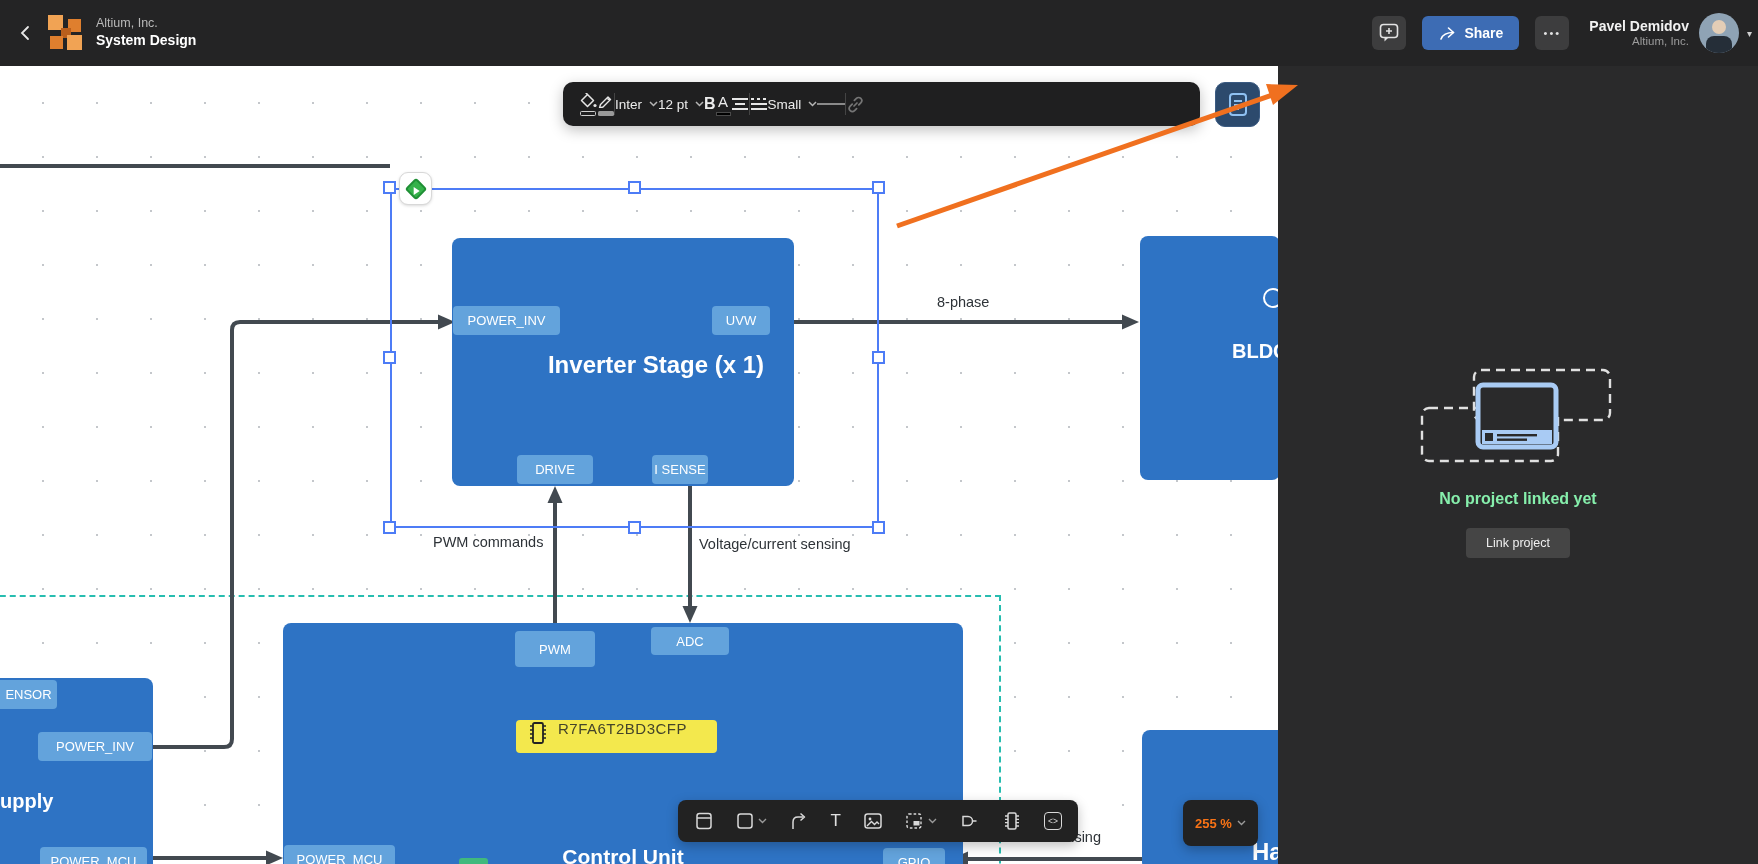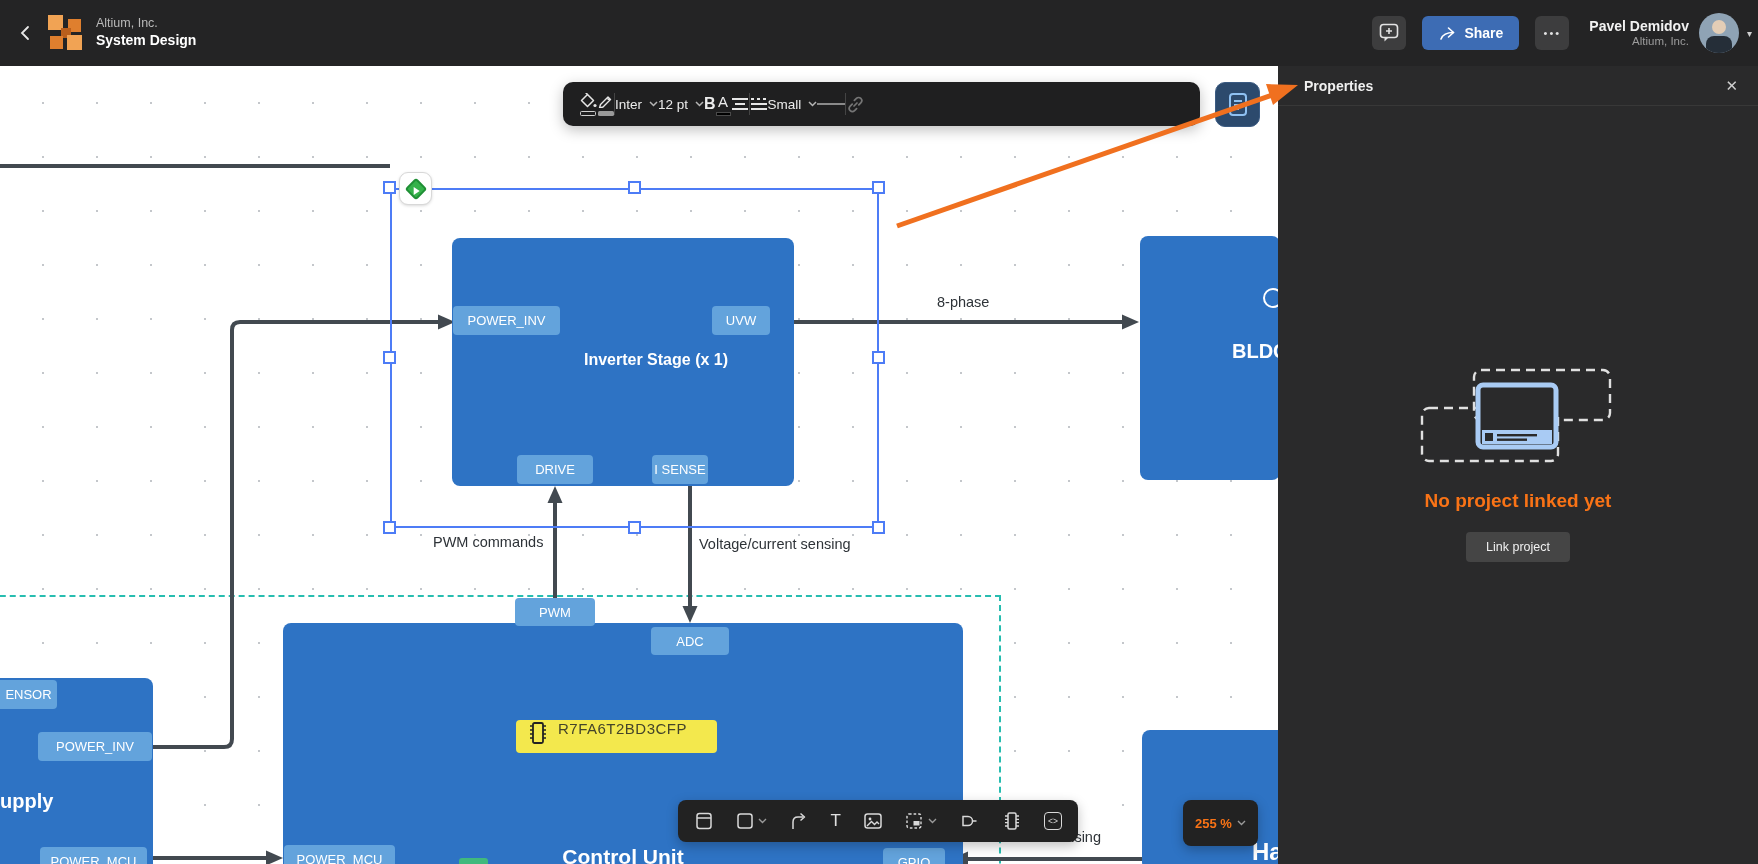--- a/index.html
+++ b/index.html
@@ -66,21 +66,21 @@
   .codebox{min-width:18px;height:18px;border:1.5px solid #d9d9d9;border-radius:4px;color:#d9d9d9;font-size:8.5px;display:flex;align-items:center;justify-content:center;padding:0 1px;}
   .zoomctl{position:absolute;left:1183px;top:734px;width:75px;height:46px;background:#222;border-radius:8px;box-shadow:0 4px 12px rgba(0,0,0,.25);display:flex;align-items:center;justify-content:center;gap:5px;z-index:8;cursor:pointer;}
   .zoomctl b{color:#f97316;font-size:13px;}
 
   
   .panel{position:absolute;left:1278px;top:66px;width:480px;height:798px;background:#2a2a2b;z-index:30;}
   .phead{height:40px;display:flex;align-items:center;justify-content:space-between;padding:0 20px 0 26px;border-bottom:1px solid #383838;}
   .phead b{color:#f0f0f0;font-size:14px;font-weight:600;}
   .pclose{color:#cfcfcf;font-size:15px;cursor:pointer;}
   .empty{position:absolute;left:0;top:300px;width:480px;display:flex;flex-direction:column;align-items:center;}
-  .etitle{margin-top:24px;color:#f97316;font-size:19px;font-weight:700;}
+  .etitle{margin-top:24px;color:#86efac;font-size:16px;font-weight:700;}
   .edesc{margin-top:10px;color:#cdcdcd;font-size:12.5px;line-height:1.35;text-align:center;}
   .linkbtn{margin-top:20px;background:#454545;border-radius:4px;padding:8px 20px;color:#f0f0f0;font-size:12.5px;cursor:pointer;}
 
   .overlay{position:absolute;left:0;top:0;z-index:60;pointer-events:none;}
 </style>
 </head>
 <body>
 
 <div class="app">
 
@@ -144,21 +144,21 @@
         <polygon points="438,248.5 438,263.5 455,256"></polygon>
         <polygon points="1122,248.5 1122,263.5 1139,256"></polygon>
         <polygon points="547.5,437 562.5,437 555,420"></polygon>
         <polygon points="682.5,540 697.5,540 690,557"></polygon>
         <polygon points="266,784.5 266,799.5 283,792"></polygon>
         <polygon points="968,785.5 968,800.5 951,793"></polygon>
       </g>
     </svg>
 
     <div class="blk" style="left:452px;top:172px;width:342px;height:248px;"></div>
-    <div class="blktitle" style="left:452px;top:285px;width:408px;text-align:center;font-size:16px;">Inverter Stage (x 1)</div>
+    <div class="blktitle" style="left:452px;top:285px;width:408px;text-align:center;font-size:24px;">Inverter Stage (x 1)</div>
     <div class="port" style="left:453px;top:240px;width:107px;height:29px;">POWER_INV</div>
     <div class="port" style="left:712px;top:240px;width:58px;height:29px;">UVW</div>
     <div class="port" style="left:517px;top:389px;width:76px;height:29px;">DRIVE</div>
     <div class="port" style="left:652px;top:389px;width:56px;height:29px;">I SENSE</div>
 
     <div class="blk" style="left:1140px;top:170px;width:140px;height:244px;"></div>
     <svg style="position:absolute;left:1258px;top:220px;z-index:4;" width="22" height="24" viewBox="0 0 22 24">
       <circle cx="15" cy="12" r="9" stroke="#fff" stroke-width="2" fill="none"></circle>
     </svg>
     <div class="blktitle" style="left:1232px;top:274px;font-size:20px;">BLDC</div>
@@ -166,21 +166,21 @@
     <div class="blk" style="left:1142px;top:664px;width:150px;height:140px;"></div>
     <div class="blktitle" style="left:1252px;top:772px;font-size:24px;">Ha</div>
 
     <div class="blk" style="left:-60px;top:612px;width:213px;height:200px;"></div>
     <div class="port" style="left:0px;top:614px;width:57px;height:29px;border-radius:0 4px 4px 0;">ENSOR</div>
     <div class="port" style="left:38px;top:666px;width:114px;height:29px;">POWER_INV</div>
     <div class="blktitle" style="left:0px;top:724px;font-size:20px;">upply</div>
     <div class="port" style="left:40px;top:781px;width:107px;height:29px;">POWER_MCU</div>
 
     <div class="blk" style="left:283px;top:557px;width:680px;height:250px;"></div>
-    <div class="port" style="left:515px;top:532px;width:80px;height:28px;">PWM</div>
+    <div class="port" style="left:515px;top:565px;width:80px;height:36px;">PWM</div>
     <div class="port" style="left:651px;top:561px;width:78px;height:28px;">ADC</div>
     <div class="chiptag">
       <svg width="20" height="26" viewBox="0 0 20 26">
         <rect x="5" y="3" width="10" height="20" rx="1.5" stroke="#222" stroke-width="1.8" fill="none"></rect>
         <path d="M2 6 h3 M2 10 h3 M2 14 h3 M2 18 h3 M15 6 h3 M15 10 h3 M15 14 h3 M15 18 h3" stroke="#222" stroke-width="1.6"></path>
       </svg>
       <span>R7FA6T2BD3CFP</span>
     </div>
     <div class="blktitle" style="left:483px;top:779px;width:280px;text-align:center;font-size:21px;">Control Unit</div>
     <div class="port" style="left:284px;top:779px;width:111px;height:28px;">POWER_MCU</div>
@@ -323,24 +323,20 @@
 
     <div class="zoomctl">
       <b>255 %</b>
       <svg width="9" height="6" viewBox="0 0 9 6">
           <path d="M1 1 L4.5 4.5 L8 1" stroke="#9a9a9a" stroke-width="1.4" fill="none"></path>
         </svg>
     </div>
   </div>
 
   <aside class="panel">
-    <div class="phead">
-      <b>Properties</b>
-      <span class="pclose">✕</span>
-    </div>
     <div class="empty">
       <svg width="200" height="100" viewBox="0 0 200 100">
         <rect x="56" y="4" width="136" height="50" rx="7" stroke="#e0e0e0" stroke-width="2.4" fill="none" stroke-dasharray="9 6"></rect>
         <rect x="4" y="42" width="136" height="53" rx="7" stroke="#e0e0e0" stroke-width="2.4" fill="none" stroke-dasharray="9 6"></rect>
         <rect x="60" y="19" width="78" height="62" rx="5" fill="#2a2a2b" stroke="#a9cbf4" stroke-width="5"></rect>
         <rect x="64" y="64" width="70" height="14" fill="#a9cbf4"></rect>
         <rect x="67" y="67" width="8" height="8" fill="#2a2a2b"></rect>
         <rect x="79" y="68" width="40" height="2.4" fill="#2a2a2b"></rect>
         <rect x="79" y="72.5" width="30" height="2.4" fill="#2a2a2b"></rect>
       </svg>

